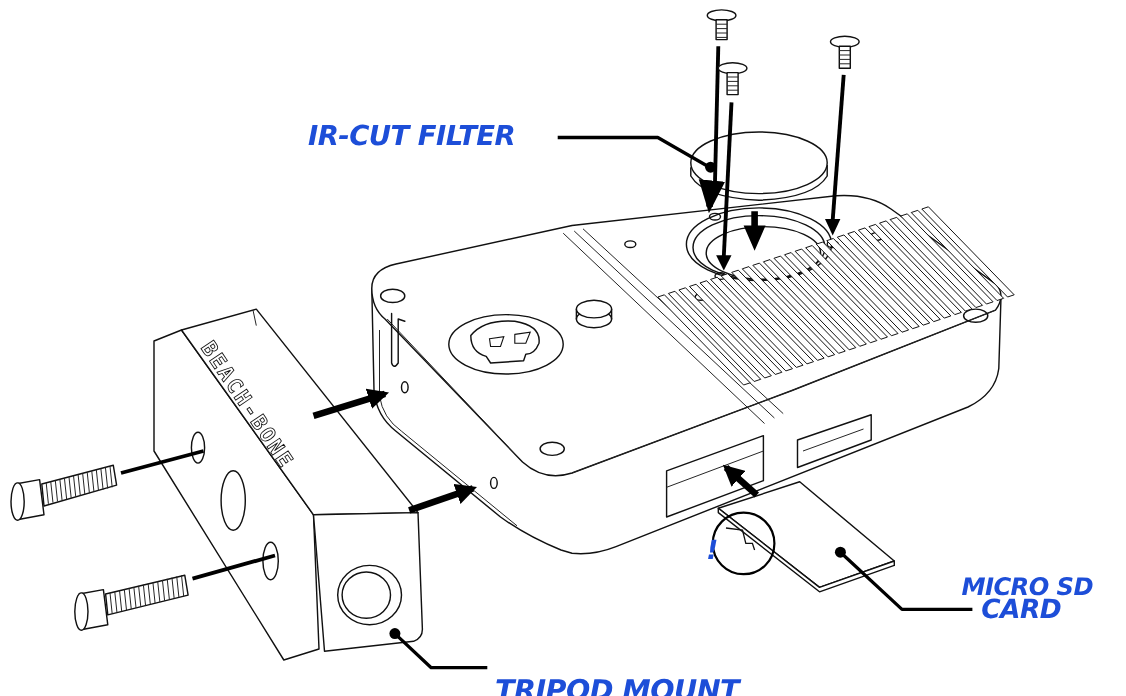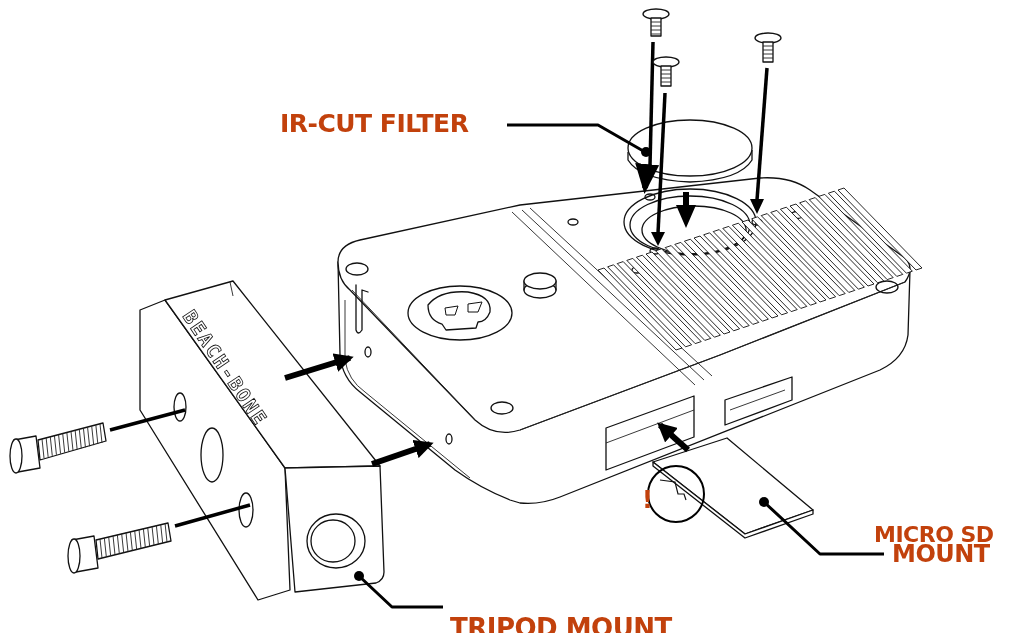--- a/index.html
+++ b/index.html
@@ -2,25 +2,26 @@
 <html><head>
 <meta charset="utf-8">
 <style>
   html, body { margin: 0; padding: 0; background: #ffffff; }
   body { width: 1024px; height: 633px; overflow: hidden; position: relative; }
   #stage { position: absolute; left: 0; top: 0; width: 1024px; height: 633px; }
   .callout {
     position: absolute;
     font-family: "DejaVu Sans", sans-serif;
     font-weight: bold;
-    color: #c2410c;
+    color: #1d4ed8;
     font-size: 25px;
     letter-spacing: -0.5px;
     line-height: 1;
     white-space: nowrap;
+    font-style: italic;
   }
   .ln { fill: none; stroke: #111; stroke-width: 1.3; stroke-linejoin: round; stroke-linecap: round; }
   .thin { fill: none; stroke: #222; stroke-width: 0.9; }
   .fillw { fill: #fff; stroke: #111; stroke-width: 1.3; stroke-linejoin: round; }
   .arrow { stroke: #000; stroke-width: 6; fill: none; stroke-linecap: butt; }
   .leader { stroke: #000; stroke-width: 3; fill: none; stroke-linejoin: round; }
   .rod { stroke: #000; stroke-width: 3.5; fill: none; }
 </style>
 </head>
 <body>
@@ -226,15 +227,15 @@
   <path class="leader" d="M764,502 L820,554 L884,554"></path>
   <circle cx="764" cy="502" r="5" fill="#000"></circle>
 
   <path class="leader" d="M359,576 L392,607 L443,607"></path>
   <circle cx="359" cy="576" r="5" fill="#000"></circle>
 </svg>
 </div>
 
 <div class="callout" style="left:280px; top:111px;">IR-CUT FILTER</div>
 <div class="callout" style="left:862px; top:524px; font-size:22px;margin-left:12px;">MICRO SD</div>
-<div class="callout" style="left:892px; top:542px; font-size:24px;">MOUNT</div>
+<div class="callout" style="left:892px; top:542px; font-size:24px;">CARD</div>
 <div class="callout" style="left:450px; top:594px; font-size:26px;margin-top:21px;">TRIPOD MOUNT</div>
 <div class="callout" style="left:642px; top:488px; font-size:24px;">!</div>
 
 </body></html>

